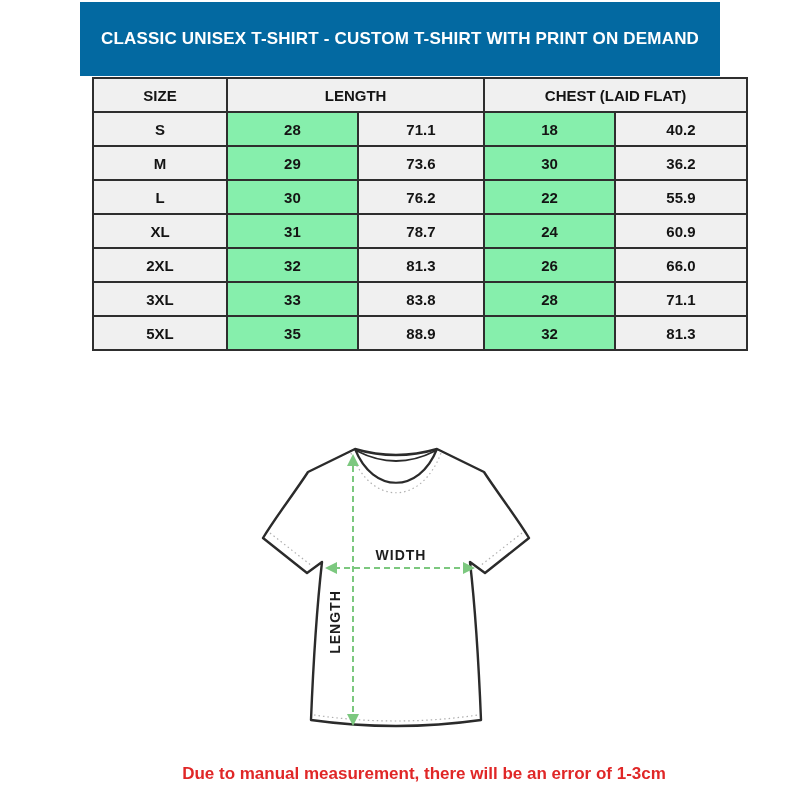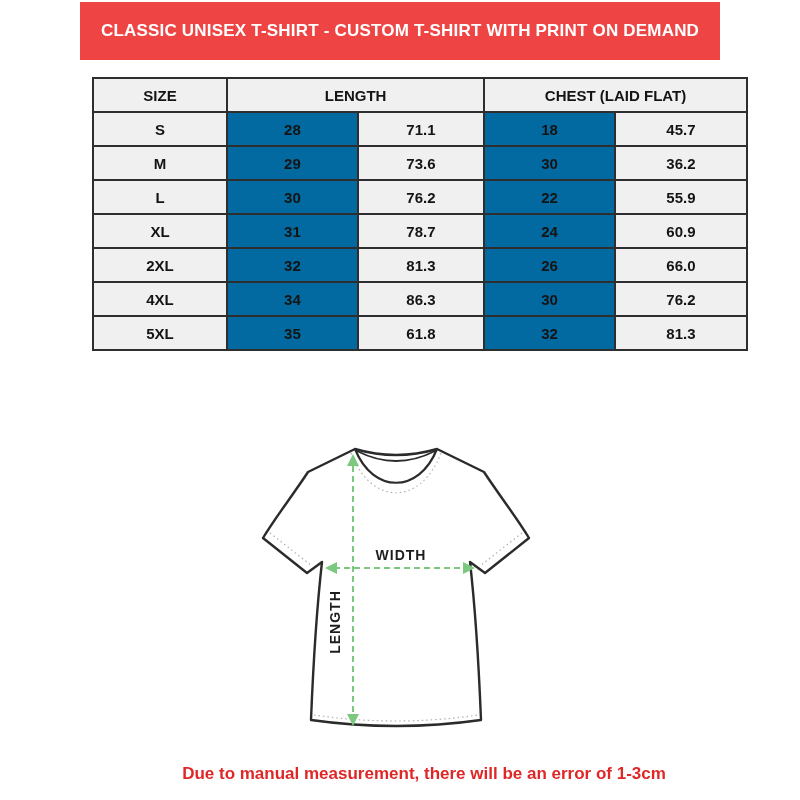--- a/index.html
+++ b/index.html
@@ -9,22 +9,22 @@
     height: 800px;
     background: #ffffff;
     font-family: "Liberation Sans", sans-serif;
     overflow: hidden;
   }
 
   
   .banner {
     position: absolute;
     left: 80px; top: 2px;
-    width: 640px; height: 58px;
-    background: #ef4444;
+    width: 640px; height: 74px;
+    background: #0369a1;
     display: flex;
     align-items: center;
     justify-content: center;
   }
   .banner .title {
     color: #ffffff;
     font-size: 17px;
     font-weight: bold;
     letter-spacing: 0.2px;
     white-space: nowrap;
@@ -41,21 +41,21 @@
   table.size-chart th,
   table.size-chart td {
     border: 2px solid #2e2e2e;
     height: 32px;
     text-align: center;
     vertical-align: middle;
     font-size: 15px;
     font-weight: bold;
     color: #141414;
     padding: 0;
-    background: #0369a1;
+    background: #86efac;
   }
   table.size-chart th { background: #f0f0f0; }
   table.size-chart td.shade { background: #f0f0f0; }
 
   
   .diagram {
     position: absolute;
     left: 240px; top: 430px;
     width: 320px; height: 330px;
   }
@@ -103,21 +103,21 @@
         <th colspan="2">LENGTH</th>
         <th colspan="2">CHEST (LAID FLAT)</th>
       </tr>
     </thead>
     <tbody>
       <tr>
         <td class="shade">S</td>
         <td>28</td>
         <td class="shade">71.1</td>
         <td>18</td>
-        <td class="shade">45.7</td>
+        <td class="shade">40.2</td>
       </tr>
       <tr>
         <td class="shade">M</td>
         <td>29</td>
         <td class="shade">73.6</td>
         <td>30</td>
         <td class="shade">36.2</td>
       </tr>
       <tr>
         <td class="shade">L</td>
@@ -134,30 +134,30 @@
         <td class="shade">60.9</td>
       </tr>
       <tr>
         <td class="shade">2XL</td>
         <td>32</td>
         <td class="shade">81.3</td>
         <td>26</td>
         <td class="shade">66.0</td>
       </tr>
       <tr>
-        <td class="shade">4XL</td>
-        <td>34</td>
-        <td class="shade">86.3</td>
-        <td>30</td>
-        <td class="shade">76.2</td>
+        <td class="shade">3XL</td>
+        <td>33</td>
+        <td class="shade">83.8</td>
+        <td>28</td>
+        <td class="shade">71.1</td>
       </tr>
       <tr>
         <td class="shade">5XL</td>
         <td>35</td>
-        <td class="shade">61.8</td>
+        <td class="shade">88.9</td>
         <td>32</td>
         <td class="shade">81.3</td>
       </tr>
     </tbody>
   </table>
 
   <div class="diagram">
     <svg width="320" height="330" viewBox="0 0 320 330" xmlns="http://www.w3.org/2000/svg">
 
       <g>

